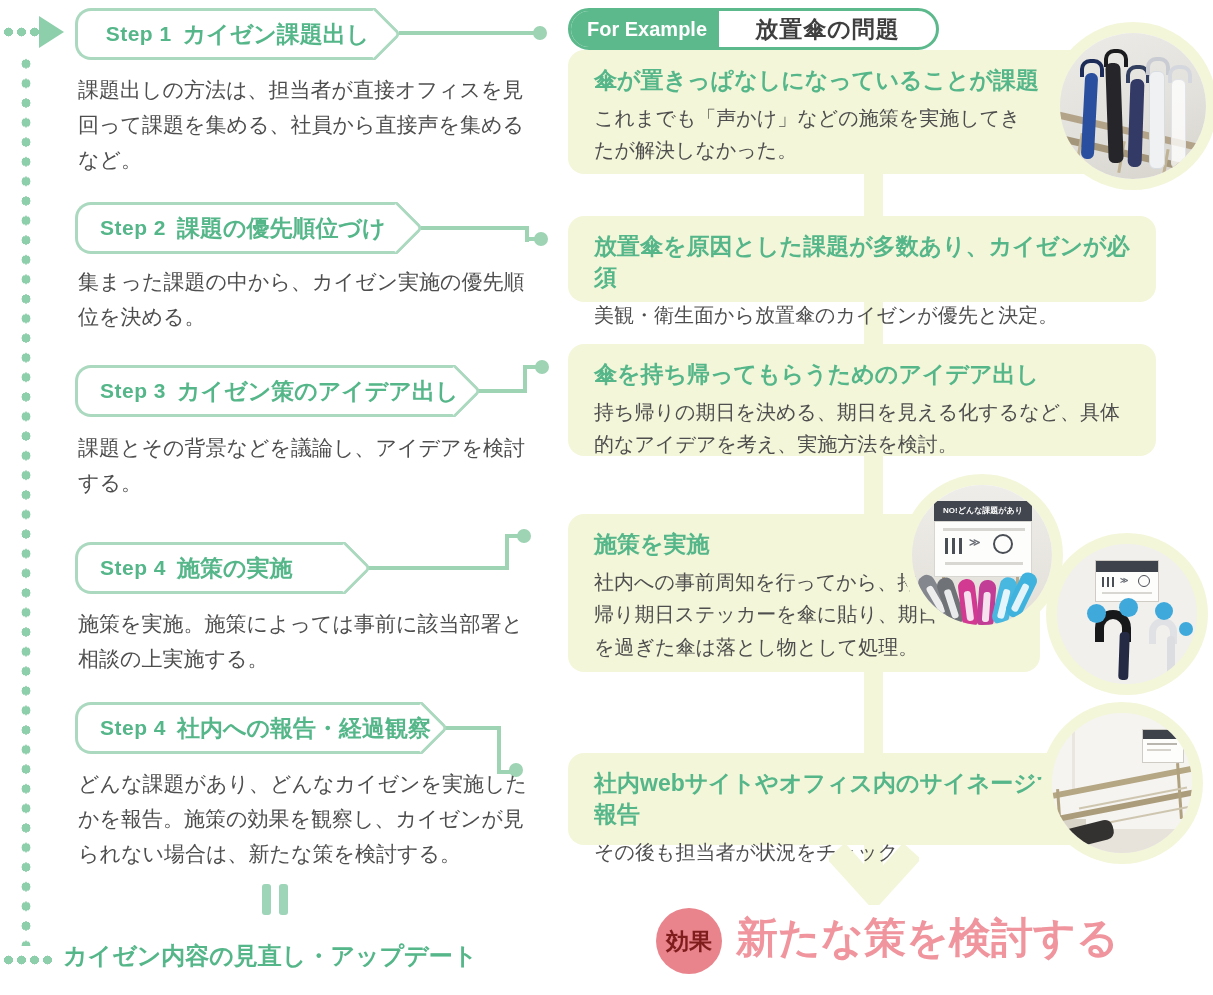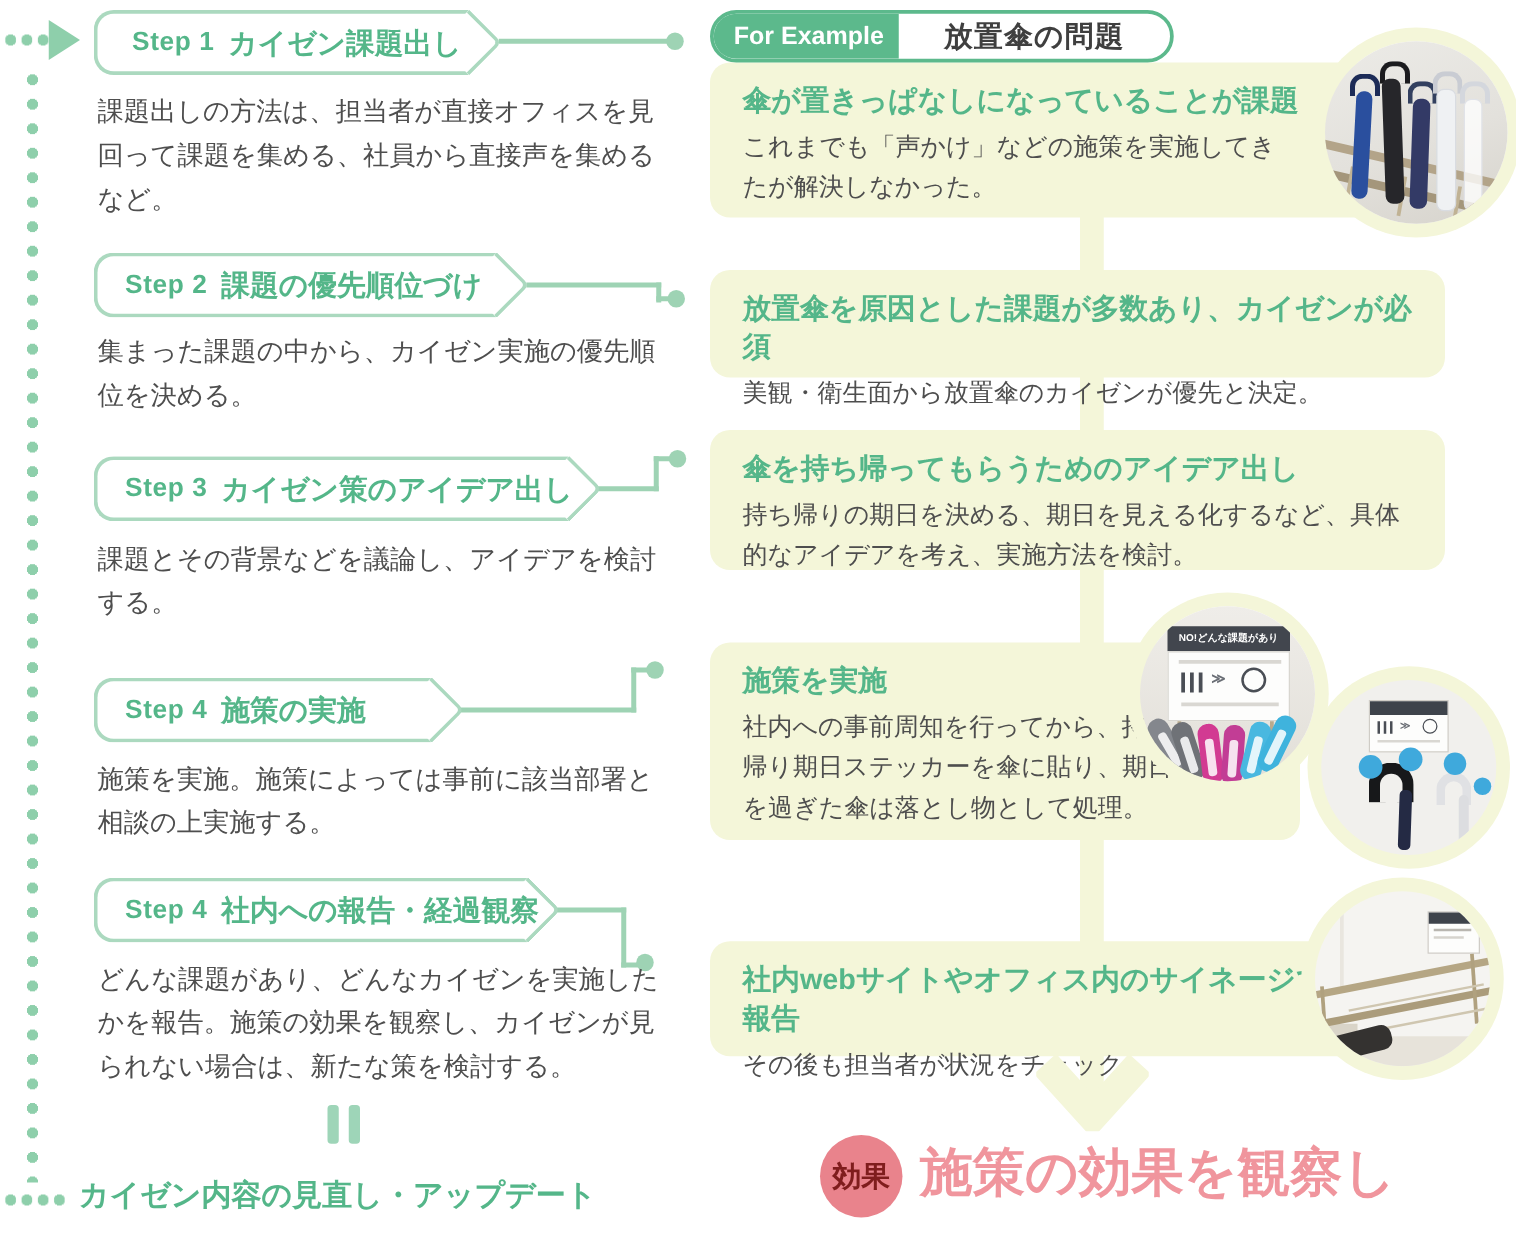--- a/index.html
+++ b/index.html
@@ -261,15 +261,15 @@
     <div style="left:26px;top:84px;width:110px;height:2px;background:#cfc6b0;transform:rotate(-11deg);"></div>
     <div style="left:20px;top:104px;width:120px;height:2px;background:#cfc6b0;transform:rotate(-11deg);"></div>
     <div style="left:4px;top:112px;width:58px;height:20px;background:#343230;border-radius:8px;transform:rotate(-14deg);"></div>
   </div>
 
   <svg class="big-arrow" width="90" height="62">
     <polyline points="7,8 45,50 83,8" fill="none" stroke="#f4f6d9" stroke-width="24"></polyline>
   </svg>
 
   <div class="fx-badge">効果</div>
-  <div class="result-text">施策の効果を観察し</div>
+  <div class="result-text">新たな策を検討する</div>
 
 </div>
 
 </body></html>

